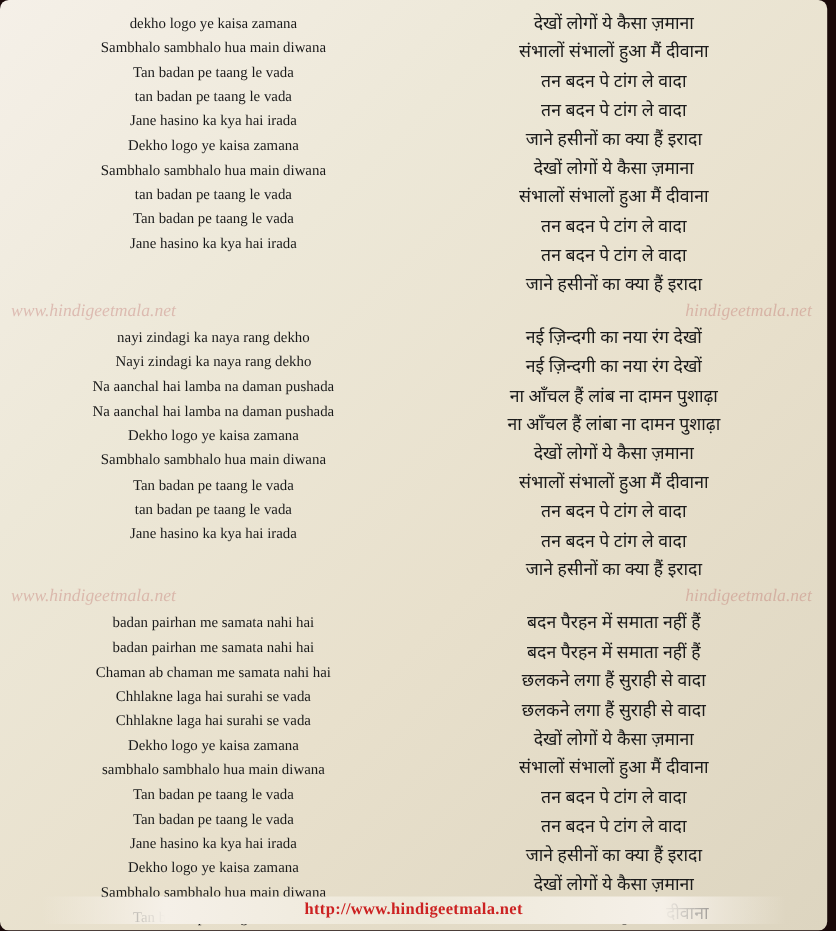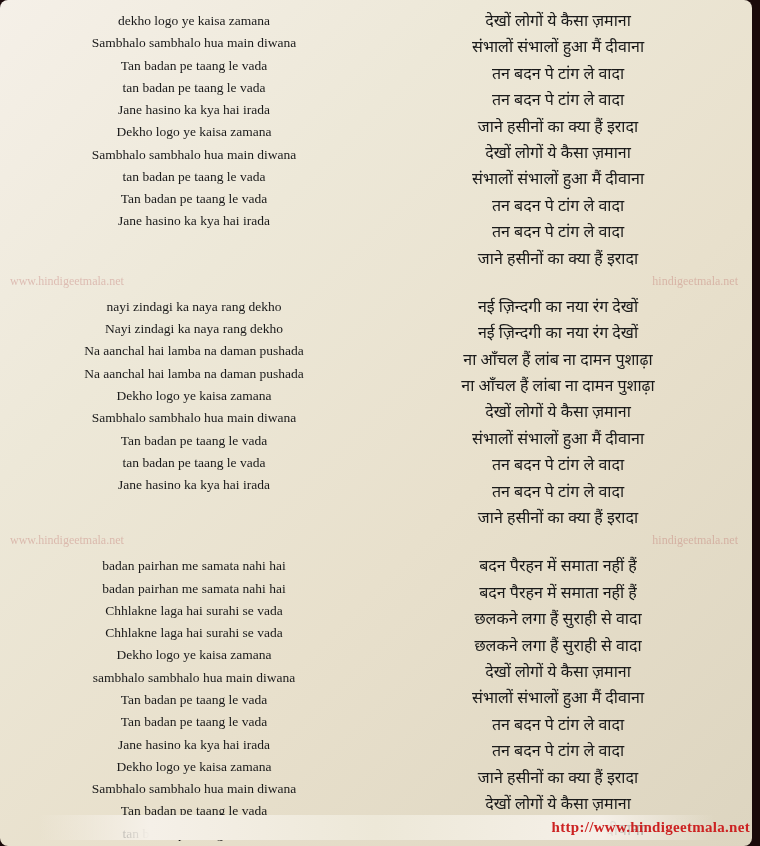--- a/index.html
+++ b/index.html
@@ -37,21 +37,21 @@
       font-size: 16px;
       line-height: 1.65;
       color: #1a1a1a;
       font-family: 'Mangal', 'Arial Unicode MS', 'Noto Sans Devanagari', Arial, sans-serif;
     }
 
     .footer-url {
       position: absolute;
       bottom: 6px;
       width: 100%;
-      text-align: right;
+      text-align: center;
       color: #cc2222;
       font-size: 15px;
       font-weight: bold;
       letter-spacing: 0.3px;
       background: linear-gradient(90deg, transparent 5%, #f5f0e8 20%, #ede8d8 50%, #f5f0e8 80%, transparent 95%);
       padding: 4px 2px;
     }
 
     .block {
       width: 100%;
@@ -69,22 +69,23 @@
       padding: 0 6px;
     }
 
     .wm-row {
       position: relative;
       height: 16px;
     }
 
     .wm-left, .wm-right {
       position: absolute;
-      font-size: 12px;
+      font-size: 16px;
       color: rgba(180, 80, 80, 0.3);
+      font-style: italic;
       white-space: nowrap;
     }
 
     .wm-left {
       left: 10px;
     }
 
     .wm-right {
       right: 14px;
     }
@@ -162,20 +163,21 @@
     <span class="wm-right">hindigeetmala.net</span>
   </div>
 
   <div style="height:6px;"></div>
 
   <div class="block">
     <div class="block-row">
       <div class="half">
         <div class="lyric-line">badan pairhan me samata nahi hai</div>
         <div class="lyric-line">badan pairhan me samata nahi hai</div>
+        <div class="lyric-line">Chaman ab chaman me samata nahi hai</div>
         <div class="lyric-line">Chhlakne laga hai surahi se vada</div>
         <div class="lyric-line">Chhlakne laga hai surahi se vada</div>
         <div class="lyric-line">Dekho logo ye kaisa zamana</div>
         <div class="lyric-line">sambhalo sambhalo hua main diwana</div>
         <div class="lyric-line">Tan badan pe taang le vada</div>
         <div class="lyric-line">Tan badan pe taang le vada</div>
         <div class="lyric-line">Jane hasino ka kya hai irada</div>
         <div class="lyric-line">Dekho logo ye kaisa zamana</div>
         <div class="lyric-line">Sambhalo sambhalo hua main diwana</div>
         <div class="lyric-line">Tan badan pe taang le vada</div>

